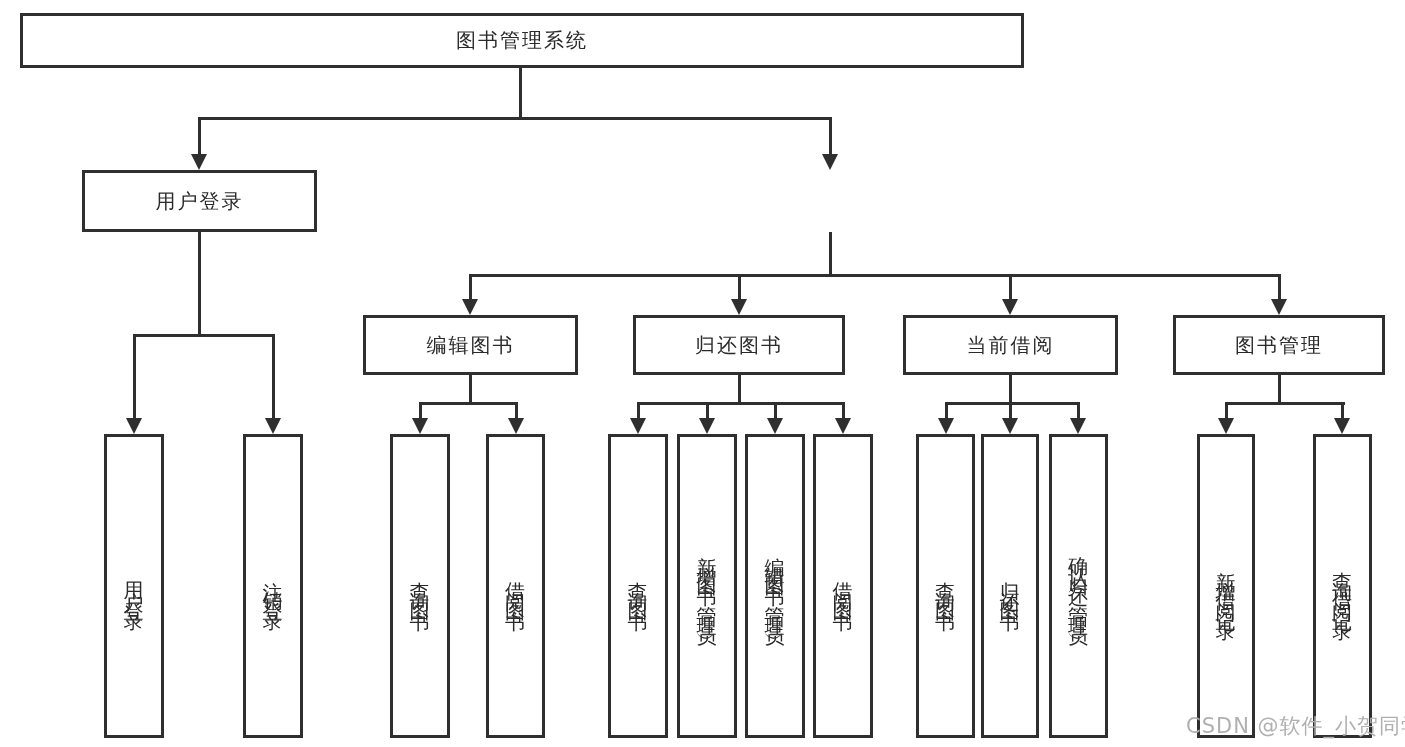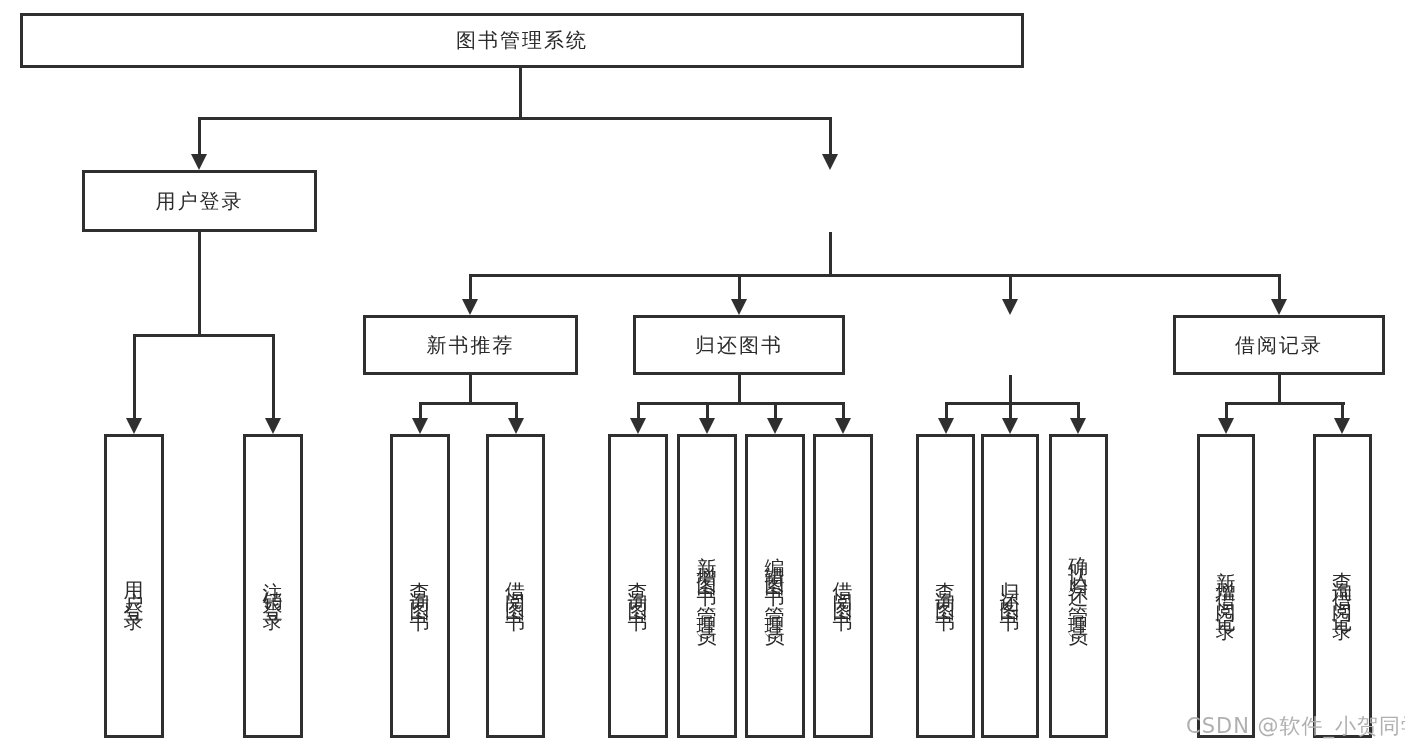--- a/index.html
+++ b/index.html
@@ -138,27 +138,30 @@
 
   <div class="box" style="left:20px;top:13px;width:1004px;height:55px">
     <span class="hl">图书管理系统</span>
   </div>
 
   <div class="box" style="left:82px;top:170px;width:235px;height:62px">
     <span class="hl">用户登录</span>
   </div>
 
   <div class="box" style="left:363px;top:315px;width:215px;height:60px">
-    <span class="hl">新书推荐</span>
+    <span class="hl">编辑图书</span>
   </div>
   <div class="box" style="left:633px;top:315px;width:212px;height:60px">
     <span class="hl">归还图书</span>
   </div>
+  <div class="box" style="left:903px;top:315px;width:215px;height:60px">
+    <span class="hl">当前借阅</span>
+  </div>
   <div class="box" style="left:1173px;top:315px;width:212px;height:60px">
-    <span class="hl">借阅记录</span>
+    <span class="hl">图书管理</span>
   </div>
 
   <div class="box" style="left:104px;top:434px;width:60px;height:304px">
     <span class="vt">用户登录</span>
   </div>
   <div class="box" style="left:243px;top:434px;width:60px;height:304px">
     <span class="vt">注销登录</span>
   </div>
 
   <div class="box" style="left:390px;top:434px;width:60px;height:304px">

